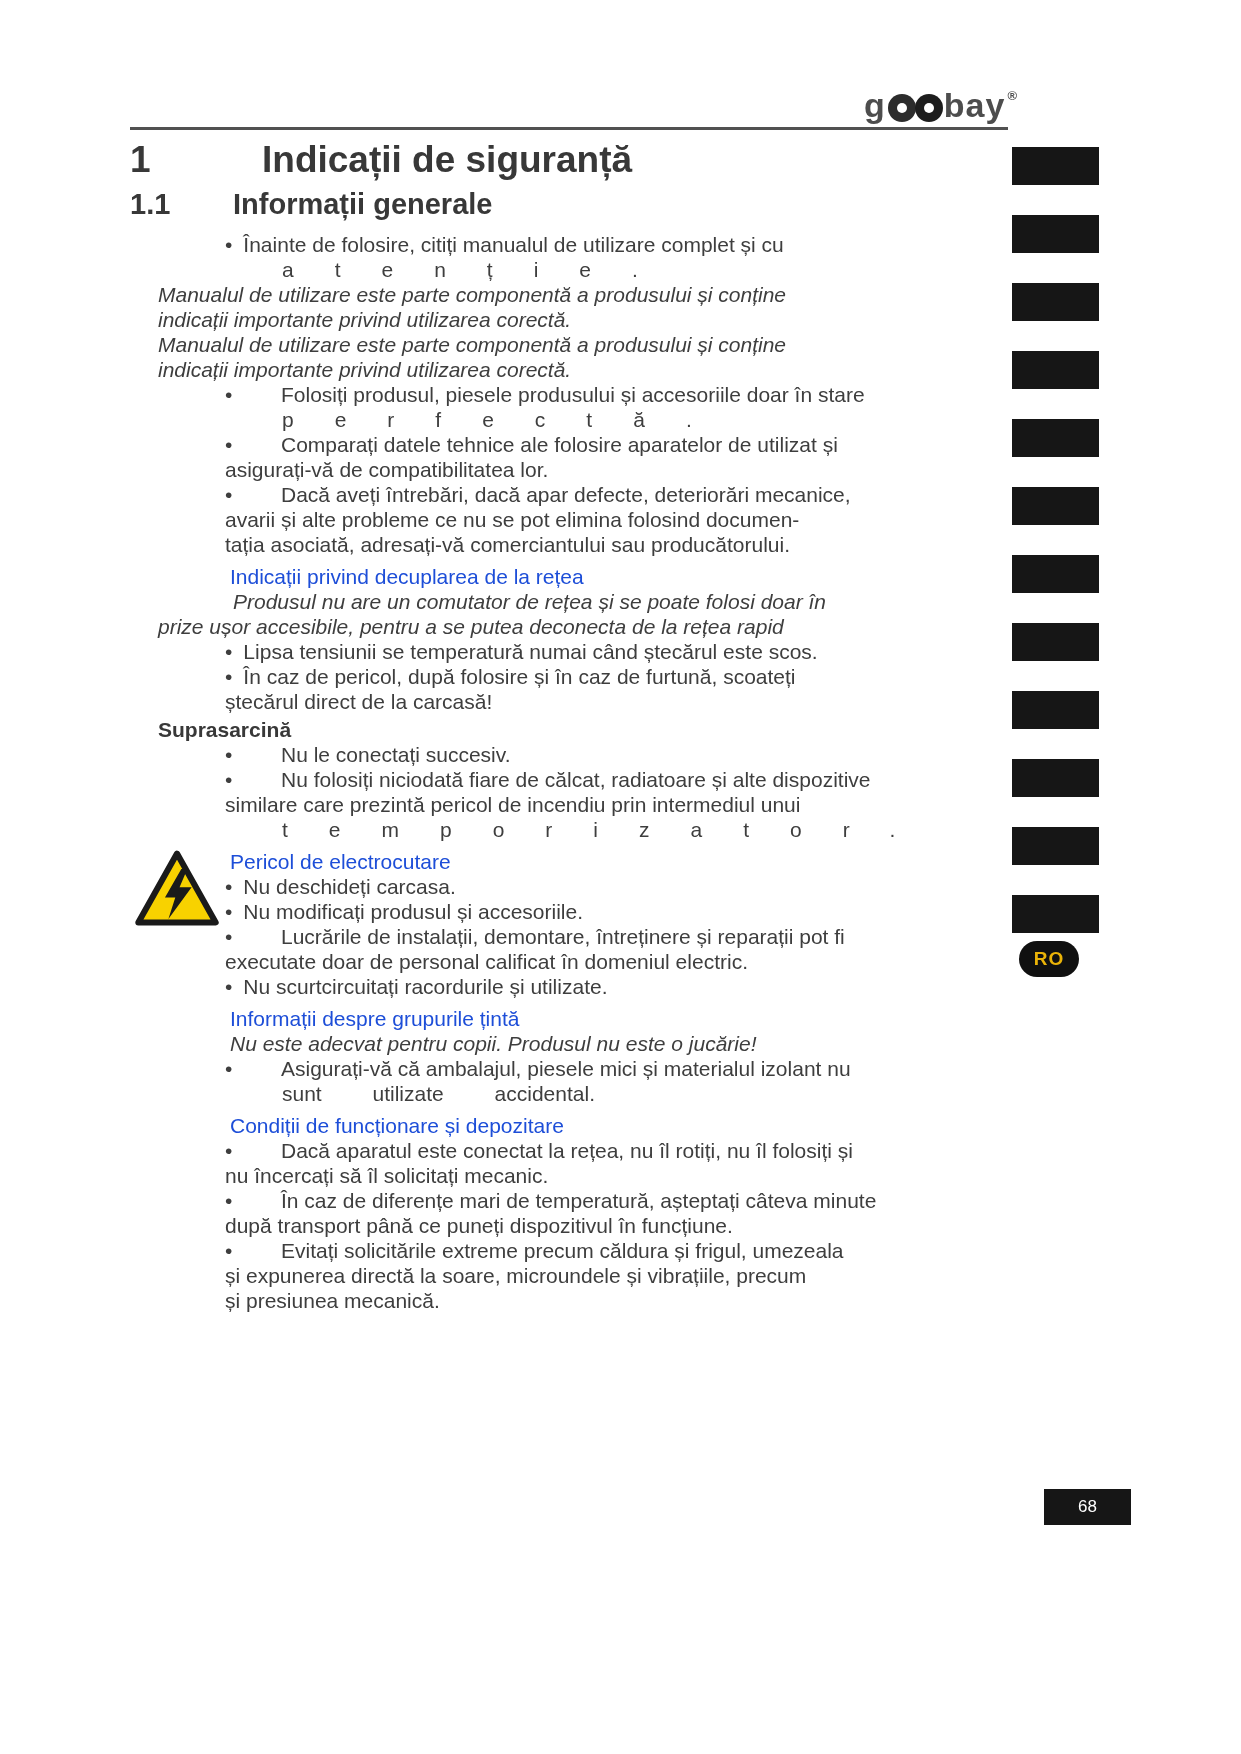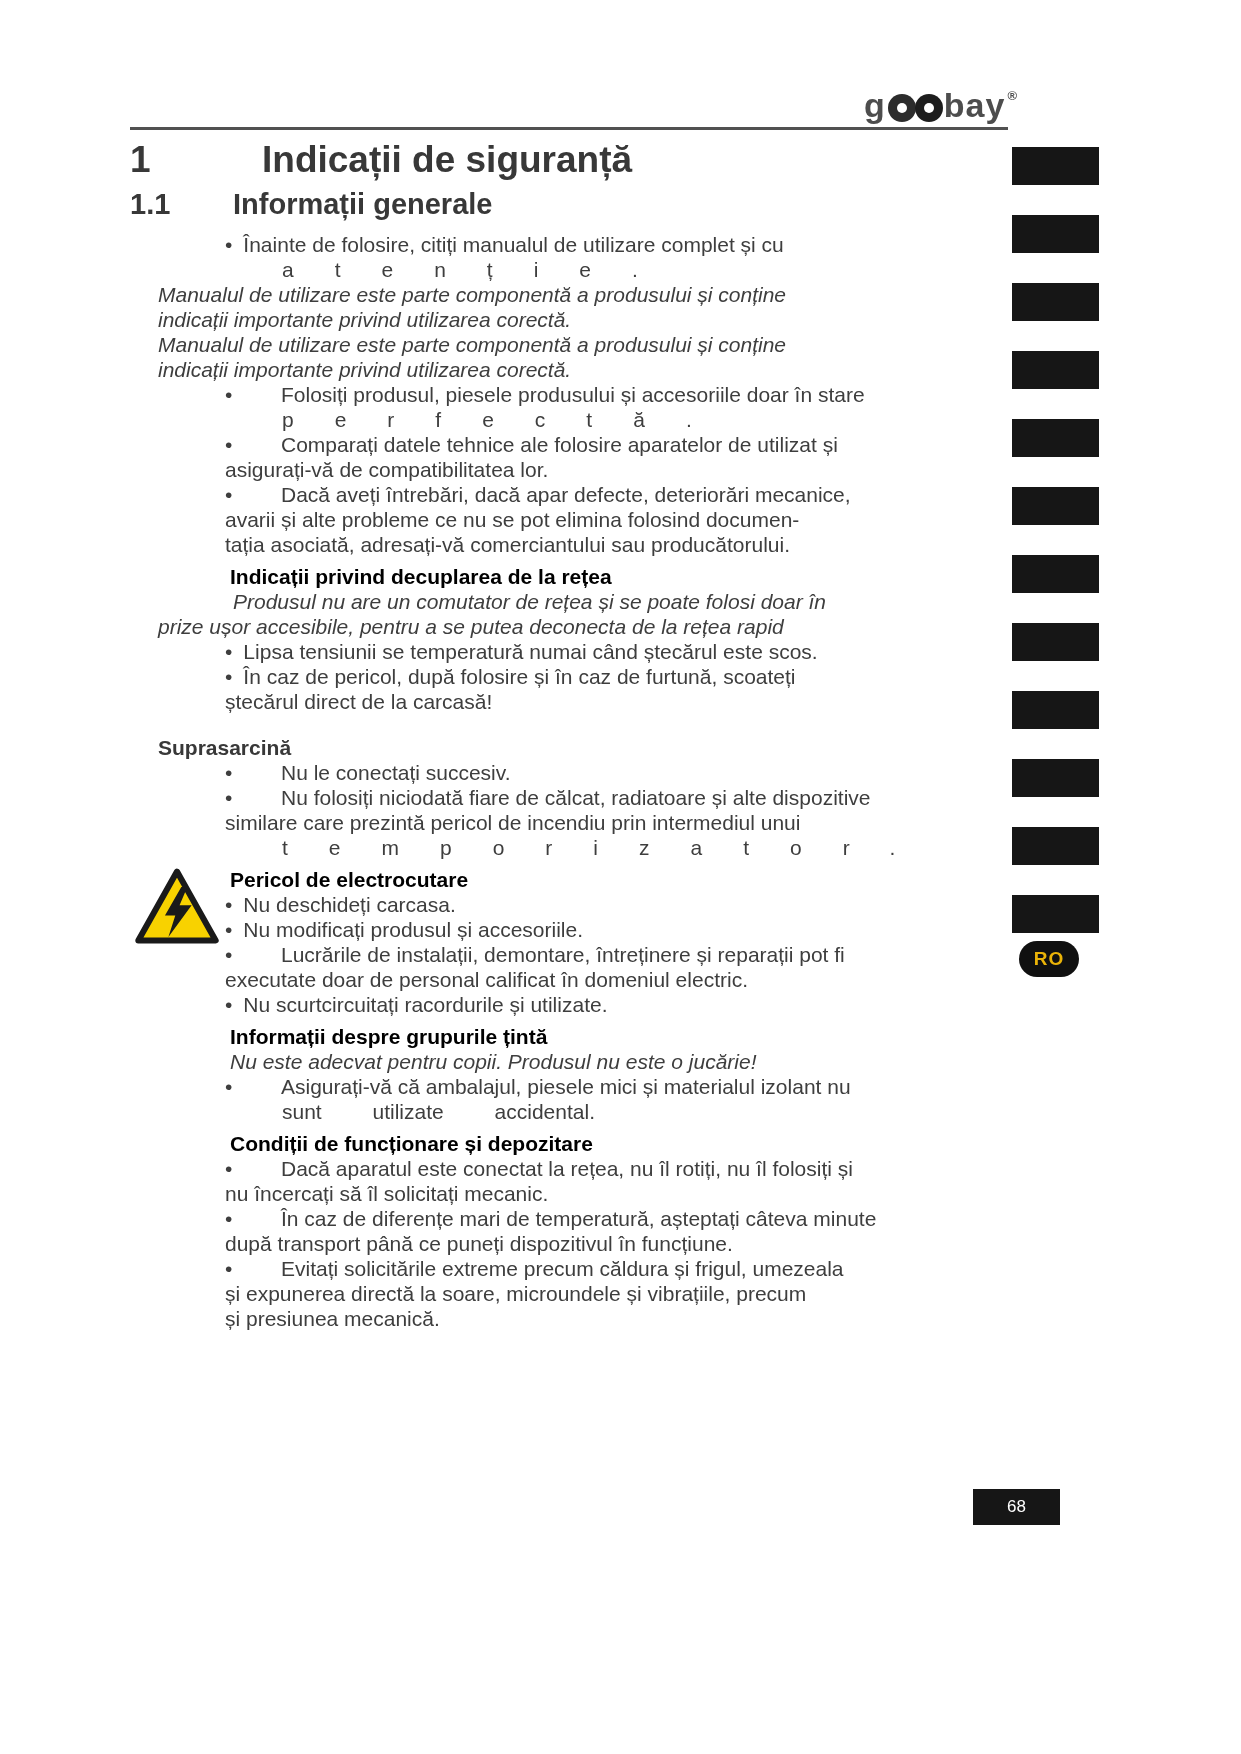--- a/index.html
+++ b/index.html
@@ -26,37 +26,37 @@
   .line {margin:0; font-size:21px; line-height:25px; white-space:nowrap;}
   .bm {display:inline;}
   .bul {margin-left:95px;}
   .bul .bm {margin-right:11px;}
   .bul-w {margin-left:95px;}
   .bul-w .bm {display:inline-block; width:56px;}
   .cont {margin-left:95px;}
   .ital {font-style:italic; margin-left:28px;}
   .ital-ind {font-style:italic; margin-left:103px;}
   .ital-100 {font-style:italic; margin-left:100px;}
-  .subhead {font-weight:bold; margin-left:100px; margin-top:7px; color:#000000;}
-  .subhead-left {font-weight:bold; margin-left:28px; margin-top:21px; color:#383838;}
+  .subhead {font-weight:normal; margin-left:100px; margin-top:7px; color:#1d4ed8;}
+  .subhead-left {font-weight:bold; margin-left:28px; margin-top:3px; color:#383838;}
   .spaced {margin-left:152px; letter-spacing:41px;}
   .cont-wide {margin-left:152px; word-spacing:45px;}
 
   .pericol {position:relative; padding-top:7px;}
   .pericol .subhead {margin-top:0;}
   .warn-icon {position:absolute; left:4px; top:6px; width:86px; height:80px;}
 
   
   .tab {position:absolute; left:1012px; width:87px; height:38px; background:#161616;}
   .t1{top:147px}.t2{top:215px}.t3{top:283px}.t4{top:351px}.t5{top:419px}.t6{top:487px}
   .t7{top:555px}.t8{top:623px}.t9{top:691px}.t10{top:759px}.t11{top:827px}.t12{top:895px}
   .ro-tab {position:absolute; left:1019px; top:941px; width:60px; height:36px; background:#101010;
            border-radius:18px; color:#eab308; font-weight:bold; font-size:19px;
            display:flex; align-items:center; justify-content:center; letter-spacing:1px;}
-  .page-tab {position:absolute; left:973px; top:1489px; width:87px; height:36px; background:#161616;
+  .page-tab {position:absolute; left:1044px; top:1489px; width:87px; height:36px; background:#161616;
              color:#ffffff; font-size:17px; display:flex; align-items:center; justify-content:center;}
 </style>
 </head>
 <body>
 
 <div class="page">
 
   <div class="logo">
     <span class="logo-letter">g</span>
     <span class="logo-dot">

